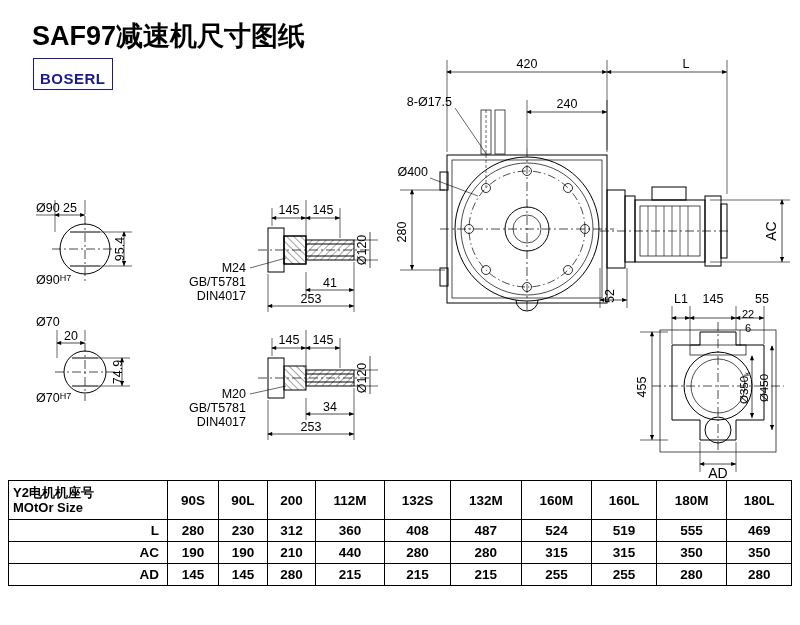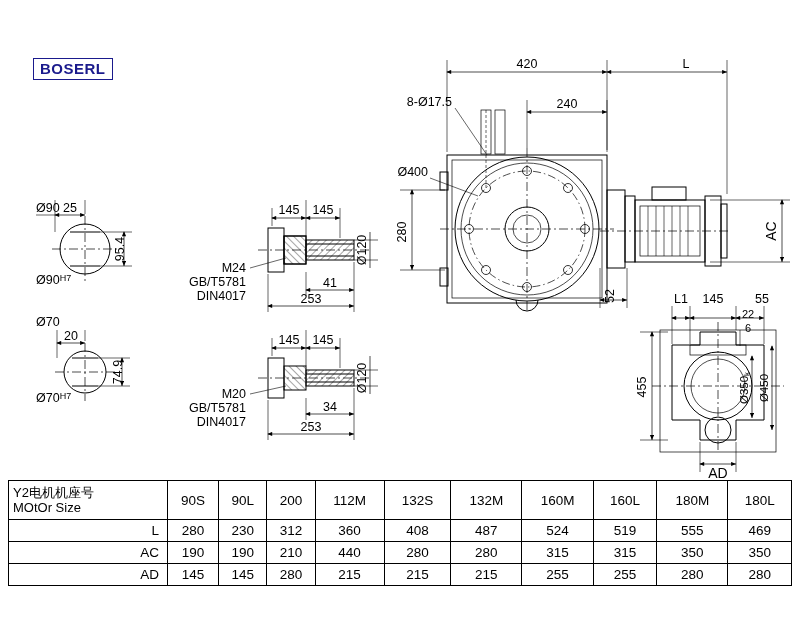--- a/index.html
+++ b/index.html
@@ -28,21 +28,21 @@
     font-size: 27px;
     font-weight: bold;
     letter-spacing: 0px;
     white-space: nowrap;
   }
   .brand-box {
     position: absolute;
     left: 33px;
     top: 58px;
     border: 1.6px solid #1a1a8c;
-    padding: 1px 6px 2px 6px;
+    padding: 11px 6px 2px 6px;
     font-size: 15px;
     font-weight: bold;
     color: #1a1a8c;
     font-family: "Liberation Sans", sans-serif;
     letter-spacing: 0.5px;
     line-height: 17px;
   }
   
   .drawing {
     position: absolute;
@@ -64,21 +64,21 @@
     border-collapse: collapse;
     width: 784px;
     font-size: 13.5px;
     font-family: "Liberation Sans", sans-serif;
   }
   table.spec td, table.spec th {
     border: 1px solid #000;
     text-align: center;
     height: 21px;
     padding: 0;
-    font-weight: normal;
+    font-weight: bold;
   }
   table.spec td.rowhead {
     text-align: right;
     padding-right: 8px;
     width: 150px;
   }
   table.spec td.corner {
     text-align: left;
     padding-left: 4px;
     line-height: 15px;
@@ -86,20 +86,21 @@
     height: 38px;
   }
   .corner-l1 { display:block; }
   .corner-l2 { display:block; }
 </style>
 </head>
 <body>
 
 <div class="page">
 
+  <div class="title">SAF97减速机尺寸图纸</div>
   <div class="brand-box">BOSERL</div>
 
   <div class="drawing">
     <svg width="800" height="480" viewBox="0 0 800 480" xmlns="http://www.w3.org/2000/svg">
       <defs>
         <marker id="arr" markerWidth="8" markerHeight="8" refX="7" refY="3" orient="auto">
           <path d="M0,0 L7,3 L0,6 z" fill="#000"></path>
         </marker>
         <marker id="arrS" markerWidth="8" markerHeight="8" refX="1" refY="3" orient="auto">
           <path d="M7,0 L0,3 L7,6 z" fill="#000"></path>

